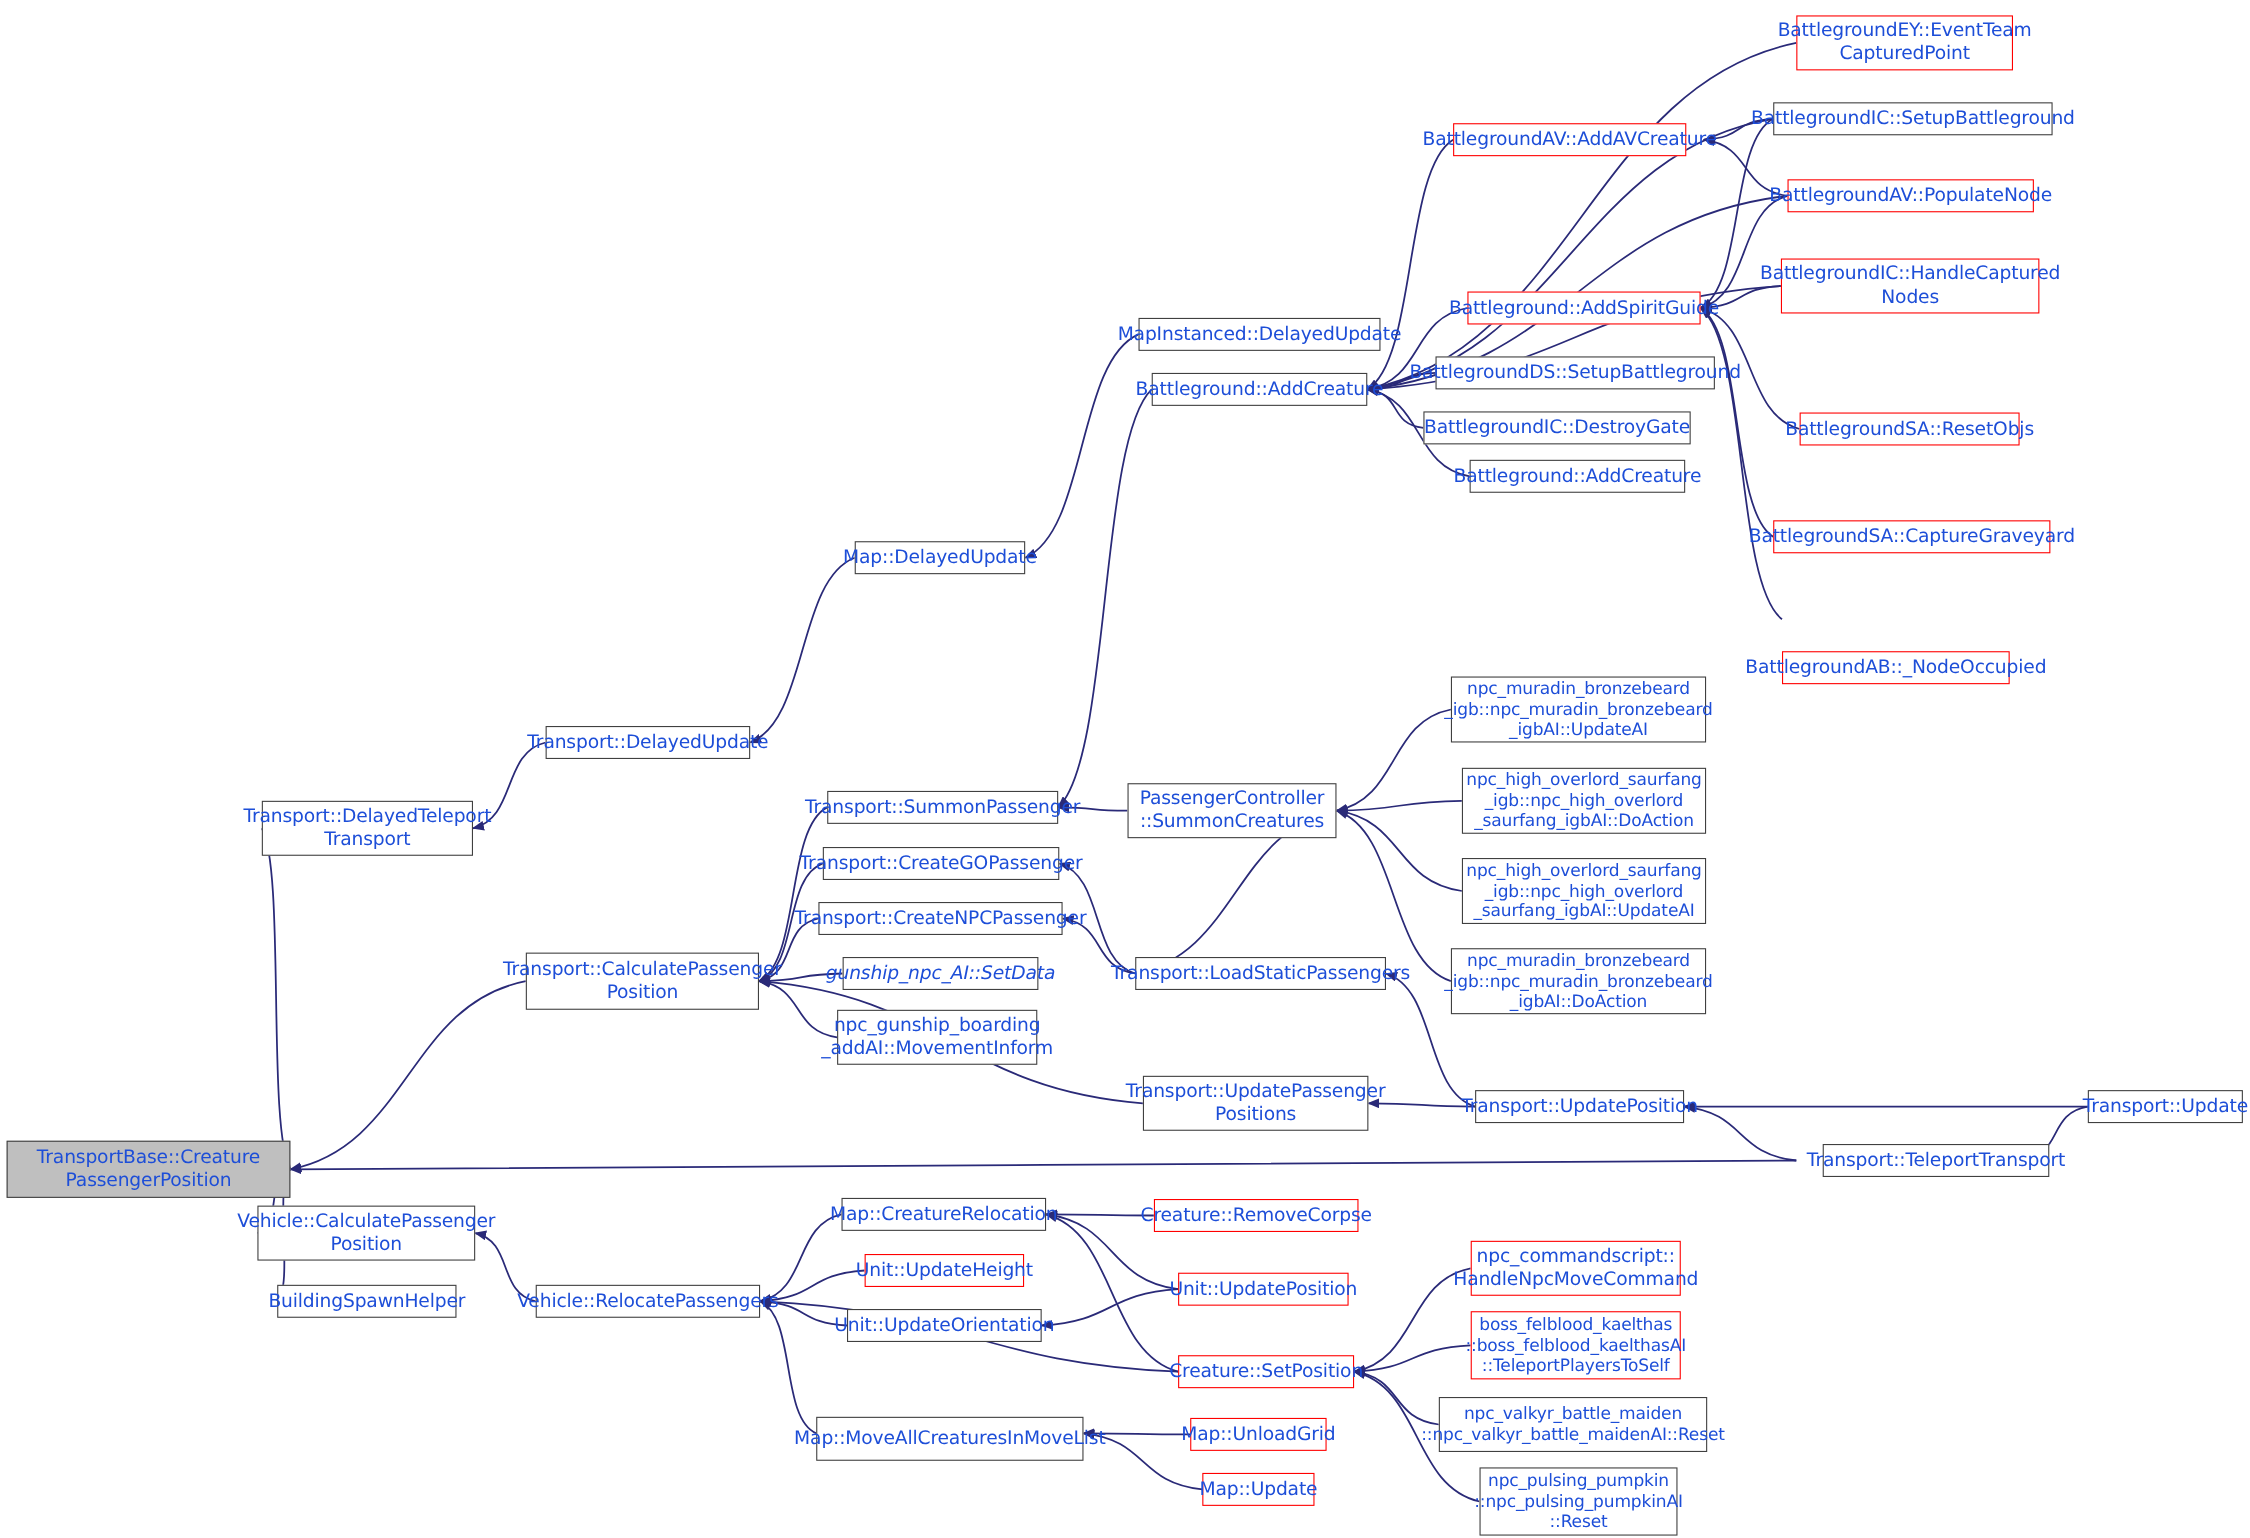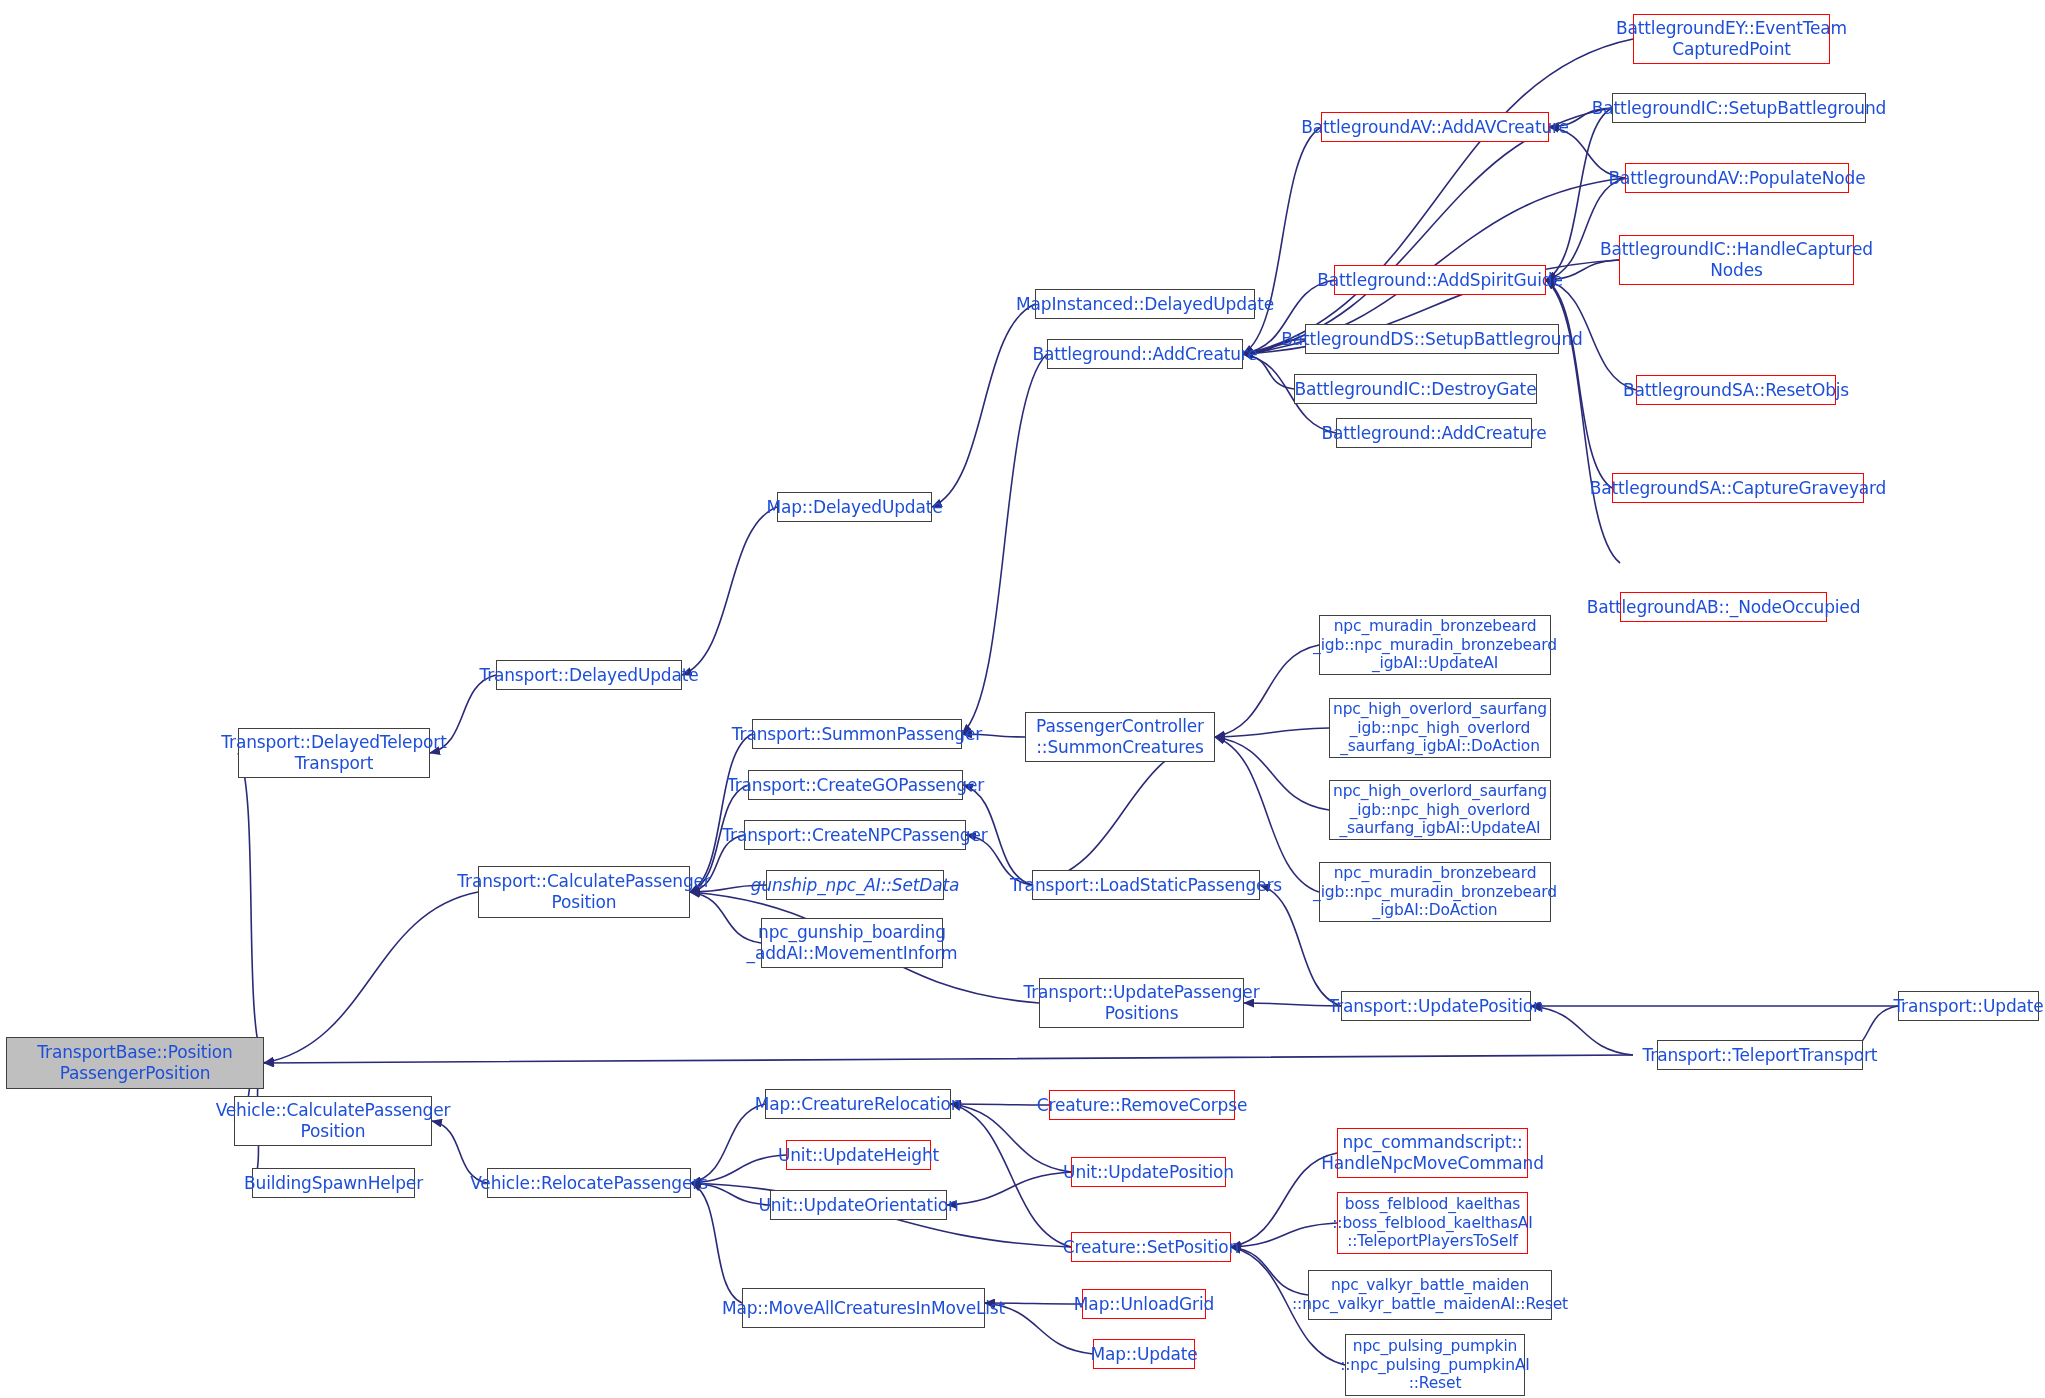--- a/index.html
+++ b/index.html
@@ -120,21 +120,21 @@
         <path d="M1636,390 C1585.5,376.8 1596.5,293.2 1546,280"></path>
         <path d="M1612,488 C1572.3,463.04 1585.7,304.96 1546,280"></path>
         <path d="M1620,563 C1576.7,529.04 1589.3,313.96 1546,280"></path>
         <path d="M1612,108 C1572.3,128.64 1585.7,259.36 1546,280"></path>
         <path d="M1625,178 C1579.45,190.24 1591.55,267.76 1546,280"></path>
         <path d="M1619,260 C1576.15,262.4 1588.85,277.6 1546,280"></path>
         <path d="M1612,108 C1573.65,110.28 1587.35,124.72 1549,127"></path>
         <path d="M1625,178 C1580.8,171.88 1593.2,133.12 1549,127"></path>
       </g>
   </svg>
-<div class="node current" style="left: 6px; top: 1037px; width: 258px; height: 52px;">TransportBase::Position
+<div class="node current" style="left: 6px; top: 1037px; width: 258px; height: 52px;">TransportBase::Creature
 PassengerPosition</div>
     <div class="node" style="left: 238px; top: 728px; width: 192px; height: 50px;">Transport::DelayedTeleport
 Transport</div>
     <div class="node" style="left: 234px; top: 1096px; width: 198px; height: 50px;">Vehicle::CalculatePassenger
 Position</div>
     <div class="node" style="left: 252px; top: 1168px; width: 163px; height: 30px;">BuildingSpawnHelper</div>
     <div class="node" style="left: 496px; top: 660px; width: 186px; height: 30px;">Transport::DelayedUpdate</div>
     <div class="node" style="left: 478px; top: 866px; width: 212px; height: 52px;">Transport::CalculatePassenger
 Position</div>
     <div class="node" style="left: 487px; top: 1168px; width: 204px; height: 30px;">Vehicle::RelocatePassengers</div>
@@ -146,21 +146,21 @@
     <div class="node" style="left: 761px; top: 918px; width: 182px; height: 50px;">npc_gunship_boarding
 _addAI::MovementInform</div>
     <div class="node" style="left: 1039px; top: 978px; width: 205px; height: 50px;">Transport::UpdatePassenger
 Positions</div>
     <div class="node" style="left: 765px; top: 1089px; width: 186px; height: 30px;">Map::CreatureRelocation</div>
     <div class="node red" style="left: 786px; top: 1140px; width: 145px; height: 30px;">Unit::UpdateHeight</div>
     <div class="node" style="left: 770px; top: 1190px; width: 177px; height: 30px;">Unit::UpdateOrientation</div>
     <div class="node" style="left: 742px; top: 1288px; width: 243px; height: 40px;">Map::MoveAllCreaturesInMoveList</div>
     <div class="node" style="left: 1035px; top: 289px; width: 220px; height: 30px;">MapInstanced::DelayedUpdate</div>
     <div class="node" style="left: 1047px; top: 339px; width: 196px; height: 30px;">Battleground::AddCreature</div>
-    <div class="node red" style="left: 1321px; top: 112px; width: 228px; height: 30px;">BattlegroundAV::AddAVCreature</div>
+    <div class="node red" style="left: 1321px; top: 112px; width: 212px; height: 30px;">BattlegroundAV::AddAVCreature</div>
     <div class="node red" style="left: 1334px; top: 265px; width: 212px; height: 30px;">Battleground::AddSpiritGuide</div>
     <div class="node" style="left: 1305px; top: 324px; width: 254px; height: 30px;">BattlegroundDS::SetupBattleground</div>
     <div class="node" style="left: 1294px; top: 374px; width: 243px; height: 30px;">BattlegroundIC::DestroyGate</div>
     <div class="node" style="left: 1336px; top: 418px; width: 196px; height: 30px;">Battleground::AddCreature</div>
     <div class="node red" style="left: 1633px; top: 14px; width: 197px; height: 50px;">BattlegroundEY::EventTeam
 CapturedPoint</div>
     <div class="node" style="left: 1612px; top: 93px; width: 254px; height: 30px;">BattlegroundIC::SetupBattleground</div>
     <div class="node red" style="left: 1625px; top: 163px; width: 224px; height: 30px;">BattlegroundAV::PopulateNode</div>
     <div class="node red" style="left: 1619px; top: 235px; width: 235px; height: 50px;">BattlegroundIC::HandleCaptured
 Nodes</div>

